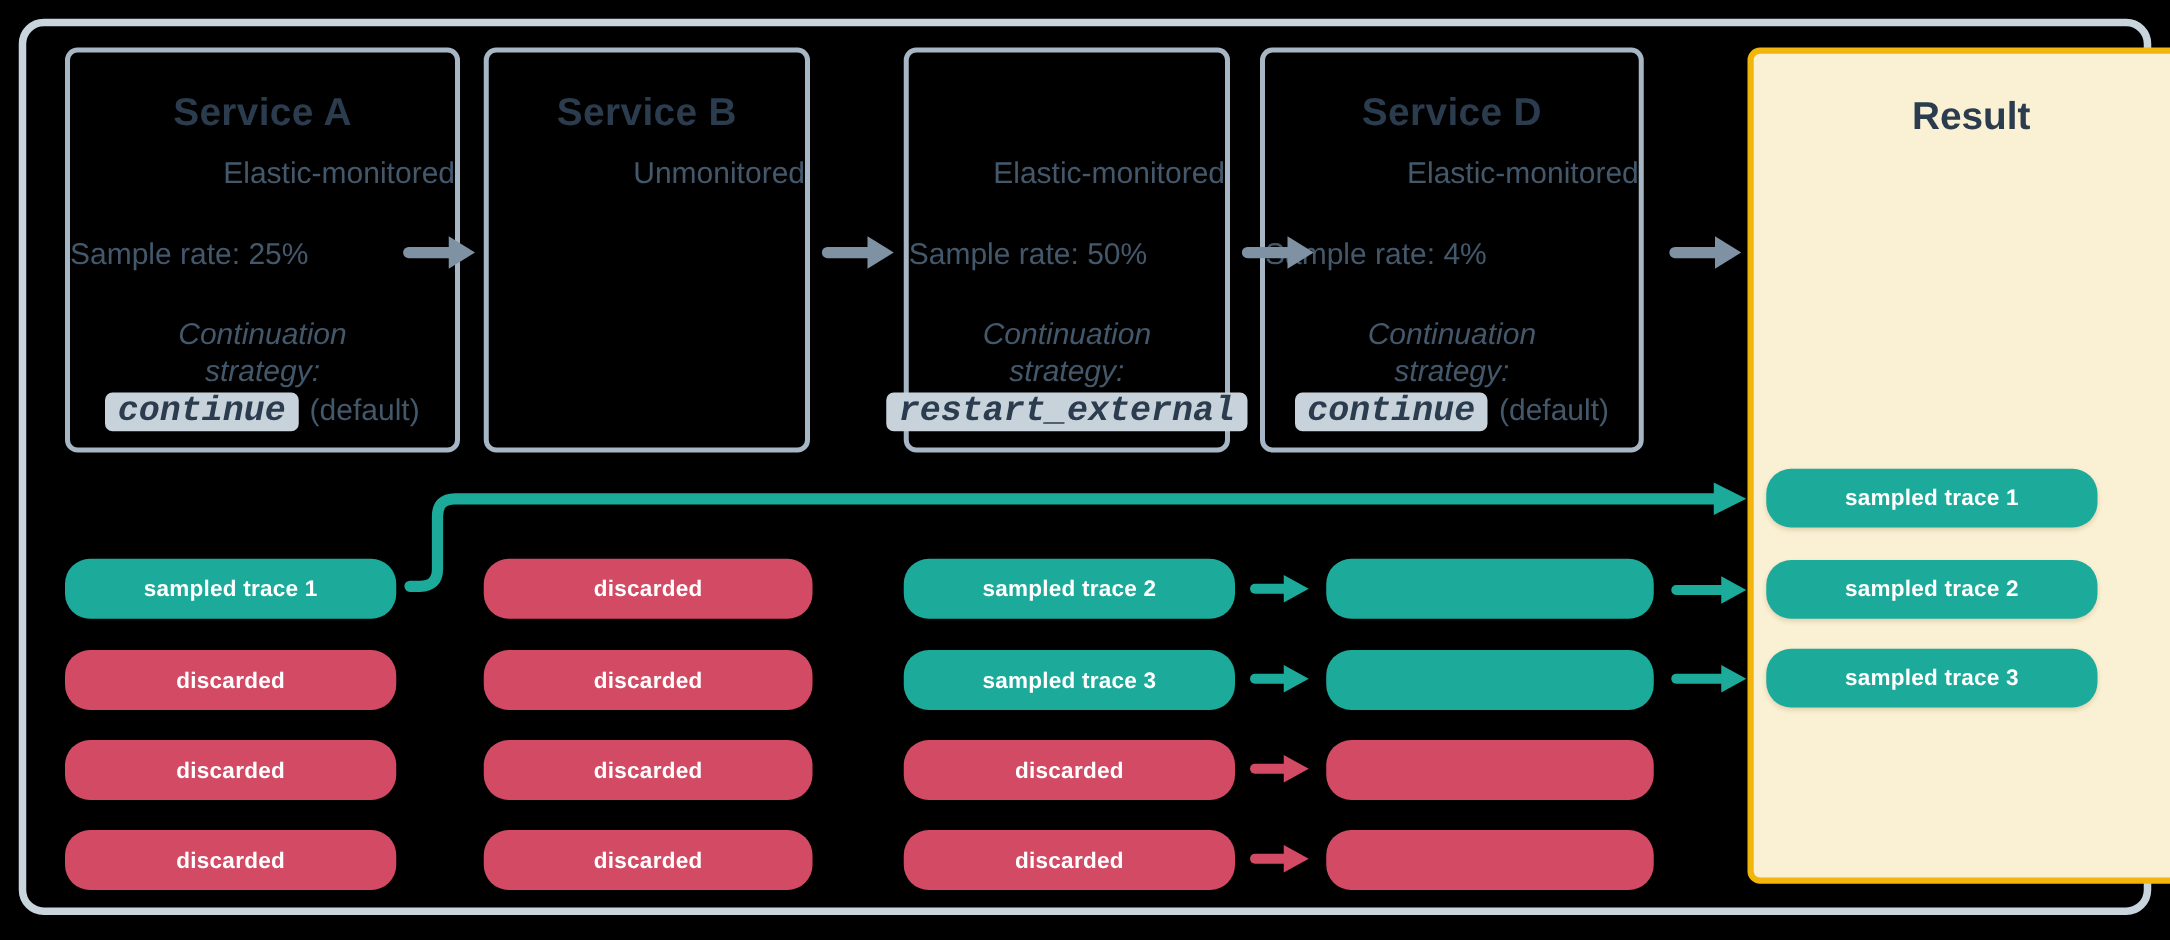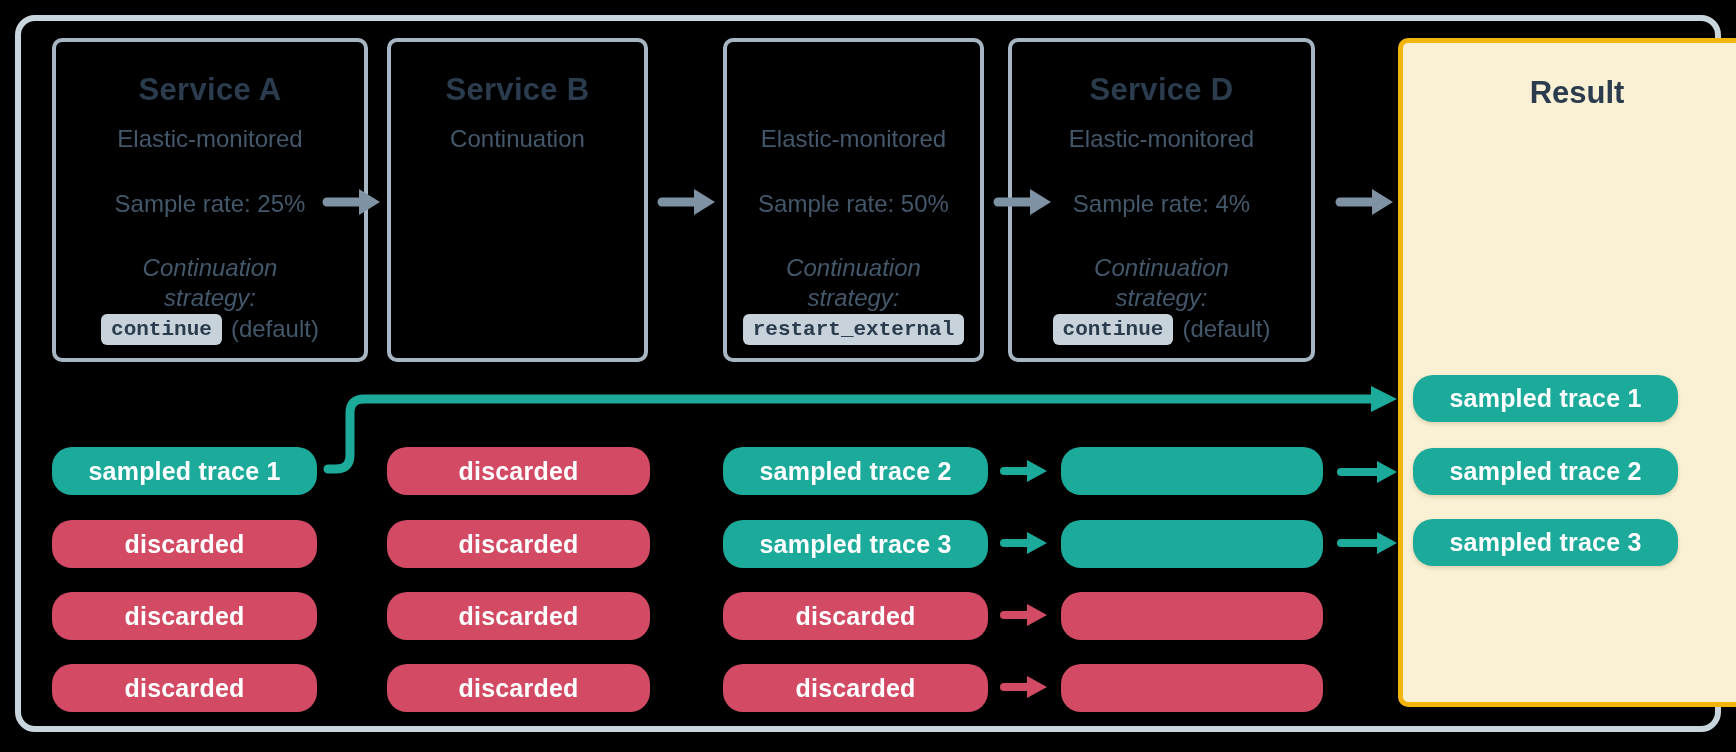--- a/index.html
+++ b/index.html
@@ -51,28 +51,28 @@
   .svc-title {
     position: absolute; left: 0; right: 0; top: 28px;
     text-align: center;
     font-size: 31px; font-weight: 800;
     color: var(--title-text);
     line-height: 40px;
     letter-spacing: 0.3px;
   }
   .svc-sub {
     position: absolute; left: 0; right: 0; top: 83px;
-    text-align: center;
+    text-align: right;
     font-size: 24px; font-weight: 500;
     color: var(--body-text);
     line-height: 28px;
   }
   .svc-rate {
     position: absolute; left: 0; right: 0; top: 148px;
-    text-align: center;
+    text-align: left;
     font-size: 24px; font-weight: 500;
     color: var(--body-text);
     line-height: 28px;
   }
   .svc-strategy {
     position: absolute; left: 50%; top: 211px;
     transform: translateX(-50%);
     width: 180px;
     text-align: center;
     font-size: 24px; font-weight: 500;
@@ -84,25 +84,26 @@
     position: absolute; left: 0; right: 0; top: 270px;
     height: 34px;
     display: flex; align-items: center; justify-content: center;
     gap: 9px;
   }
   .code-chip {
     display: inline-block;
     background: var(--code-chip-bg);
     color: var(--title-text);
     font-family: "Liberation Mono", "DejaVu Sans Mono", monospace;
-    font-size: 21px; font-weight: 700;
+    font-size: 28px; font-weight: 700;
     line-height: 31px;
     padding: 0 10px;
     border-radius: 6px;
     white-space: nowrap;
+    font-style: italic;
   }
   .chip-suffix {
     font-size: 24px; font-weight: 500;
     color: var(--body-text);
     white-space: nowrap;
   }
   .chip-suffix:empty { display: none; }
 
   .result-box {
     position: absolute;
@@ -118,21 +119,21 @@
     font-size: 31px; font-weight: 800;
     color: var(--title-text);
     line-height: 40px;
   }
 
   .chip {
     position: absolute;
     height: 48px;
     border-radius: 20px;
     display: flex; align-items: center; justify-content: center;
-    font-size: 25px; font-weight: 600;
+    font-size: 18px; font-weight: 600;
     color: var(--trace-text);
     letter-spacing: 0.2px;
   }
   .chip.sampled   { background: var(--sampled-teal); }
   .chip.discarded { background: var(--discarded-red); }
 
   .col-a { left: 52px;   width: 265px; }
   .col-b { left: 387px;  width: 263px; }
   .col-c { left: 723px;  width: 265px; }
   .col-d { left: 1061px; width: 262px; }
@@ -162,21 +163,21 @@
     <div class="svc-rate">Sample rate: 25%</div>
     <div class="svc-strategy">Continuation strategy:</div>
     <div class="svc-chip-row">
       <span class="code-chip">continue</span>
       <span class="chip-suffix">(default)</span>
     </div>
   </div>
 
   <div class="service-box svc-b">
     <div class="svc-title">Service B</div>
-    <div class="svc-sub">Continuation</div>
+    <div class="svc-sub">Unmonitored</div>
   </div>
 
   <div class="service-box svc-c">
     <div class="svc-sub">Elastic-monitored</div>
     <div class="svc-rate">Sample rate: 50%</div>
     <div class="svc-strategy">Continuation strategy:</div>
     <div class="svc-chip-row">
       <span class="code-chip">restart_external</span>
 
     </div>

